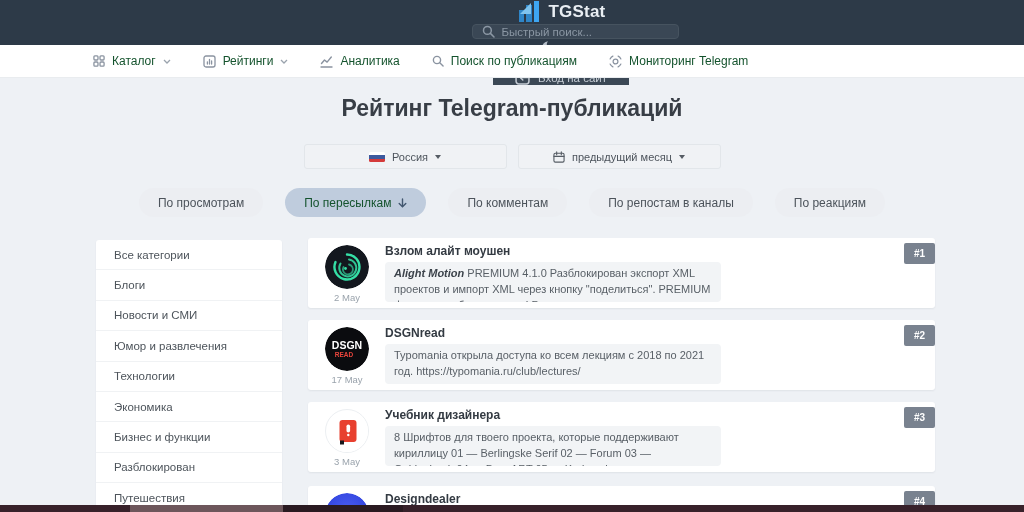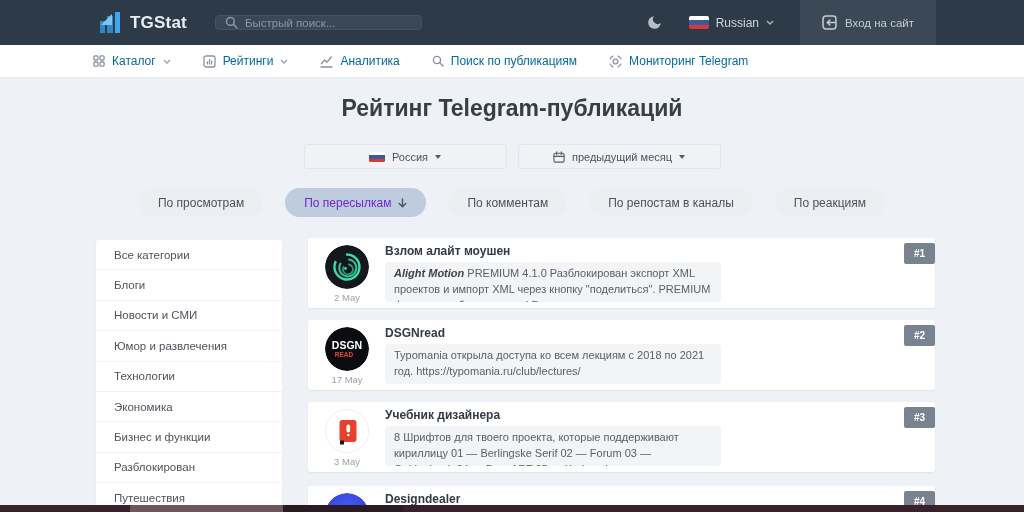--- a/index.html
+++ b/index.html
@@ -2,21 +2,21 @@
 <html><head>
 <meta charset="utf-8">
 <style>
   * { margin:0; padding:0; box-sizing:border-box; }
   html,body { width:1024px; height:512px; overflow:hidden; }
   body { font-family:"Liberation Sans", sans-serif; background:#eef1f5; position:relative; }
   .stage { position:absolute; inset:0; width:1024px; height:512px; overflow:hidden; }
 
   
   .navbar { position:absolute; left:0; top:0; width:1024px; height:45px; background:#2d3a48;
-            display:flex; align-items:center; padding-left:98px; }
+            display:flex; align-items:center; padding-left:98px;flex-direction:column; }
   .brand { display:flex; align-items:center; gap:8px; cursor:pointer; }
   .brand-name { color:#e9eef3; font-size:17px; font-weight:700; letter-spacing:.2px; }
   .searchbox { margin-left:28px; width:207px; height:15px; background:#3a4755; border:1px solid #46535f;
                border-radius:4px; display:flex; align-items:center; padding:0 9px; gap:7px; }
   .searchbox input { background:transparent; border:none; outline:none; width:150px;
                      color:#cdd4db; font-size:11.5px; font-family:"Liberation Sans",sans-serif; }
   .searchbox input::placeholder { color:#8b97a4; }
   .nav-spacer { flex:1; }
   .moon { margin-right:26px; cursor:pointer; display:flex; }
   .lang { display:flex; align-items:center; gap:7px; cursor:pointer; margin-right:26px; }
@@ -24,39 +24,39 @@
           background:linear-gradient(#ffffff 0 33%, #3d5a9e 33% 66%, #d43a3a 66% 100%); }
   .lang-label { color:#cfd6dd; font-size:12px; }
   .login-panel { width:136px; height:45px; background:#3b4855; display:flex; align-items:center;
                  justify-content:center; gap:8px; cursor:pointer; }
   .login-label { color:#c6cdd5; font-size:11.5px; }
   .nav-right-pad { width:88px; height:45px; }
 
   
   .subnav { position:absolute; left:0; top:45px; width:1024px; height:33px; background:#ffffff;
             border-bottom:1px solid #e9ecef; display:flex; align-items:center; padding-left:93px; gap:32px; }
-  .subnav-item { display:flex; align-items:center; gap:7px; color:#0369a1; font-size:12px; cursor:pointer; }
+  .subnav-item { display:flex; align-items:center; gap:7px; color:#14532d; font-size:12px; cursor:pointer; }
 
   
   .page-title { position:absolute; left:0; top:95px; width:1024px; text-align:center;
                 font-size:23px; font-weight:700; color:#383e46; }
   .filter-row { position:absolute; left:0; top:144px; width:1024px; display:flex; justify-content:center; gap:11px; }
   .filter-btn { width:203px; height:25px; background:#f0f2f5; border:1px solid #e2e6ea; border-radius:3px;
                 display:flex; align-items:center; justify-content:center; gap:7px;
                 font-size:11px; color:#4d545c; cursor:pointer; }
   .flag-sm { width:16px; height:10px; border-radius:1.5px;
              background:linear-gradient(#ffffff 0 33%, #3d5a9e 33% 66%, #d43a3a 66% 100%); }
   .caret { width:0; height:0; border-left:3.5px solid transparent; border-right:3.5px solid transparent;
            border-top:4px solid #555c64; margin-top:1px; }
 
   
   .tabs { position:absolute; left:0; top:188px; width:1024px; display:flex; justify-content:center; gap:22px; }
   .tab { height:29px; padding:0 19px; border-radius:15px; background:#eceef2; color:#4c535b;
          font-size:12px; display:flex; align-items:center; gap:7px; cursor:pointer; white-space:nowrap; }
-  .tab.active { background:#bfccdd; color:#6d28d9; }
+  .tab.active { background:#bfccdd; color:#14532d; }
 
   
   .sidebar { position:absolute; left:96px; top:240px; width:186px; background:#fff; border-radius:3px;
              box-shadow:0 1px 2px rgba(30,40,50,.07); }
   .cat { height:30.4px; display:flex; align-items:center; padding-left:18px; font-size:11.5px;
          color:#4d545b; border-bottom:1px solid #f0f2f4; cursor:pointer; }
   .cat:last-child { border-bottom:none; }
 
   
   .card { position:absolute; left:308px; width:627px; height:70px; background:#fff; border-radius:3px;

